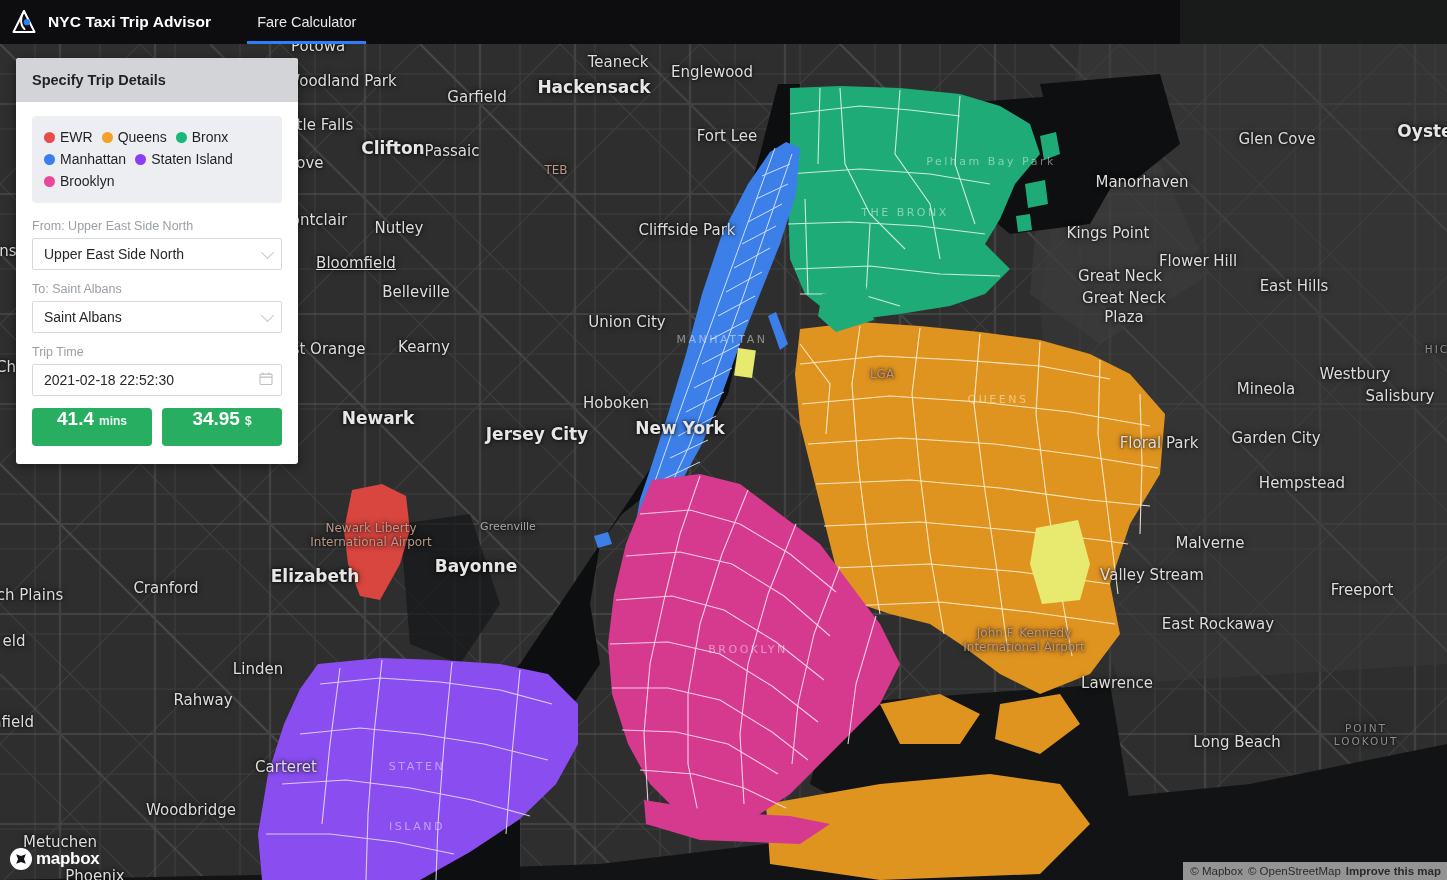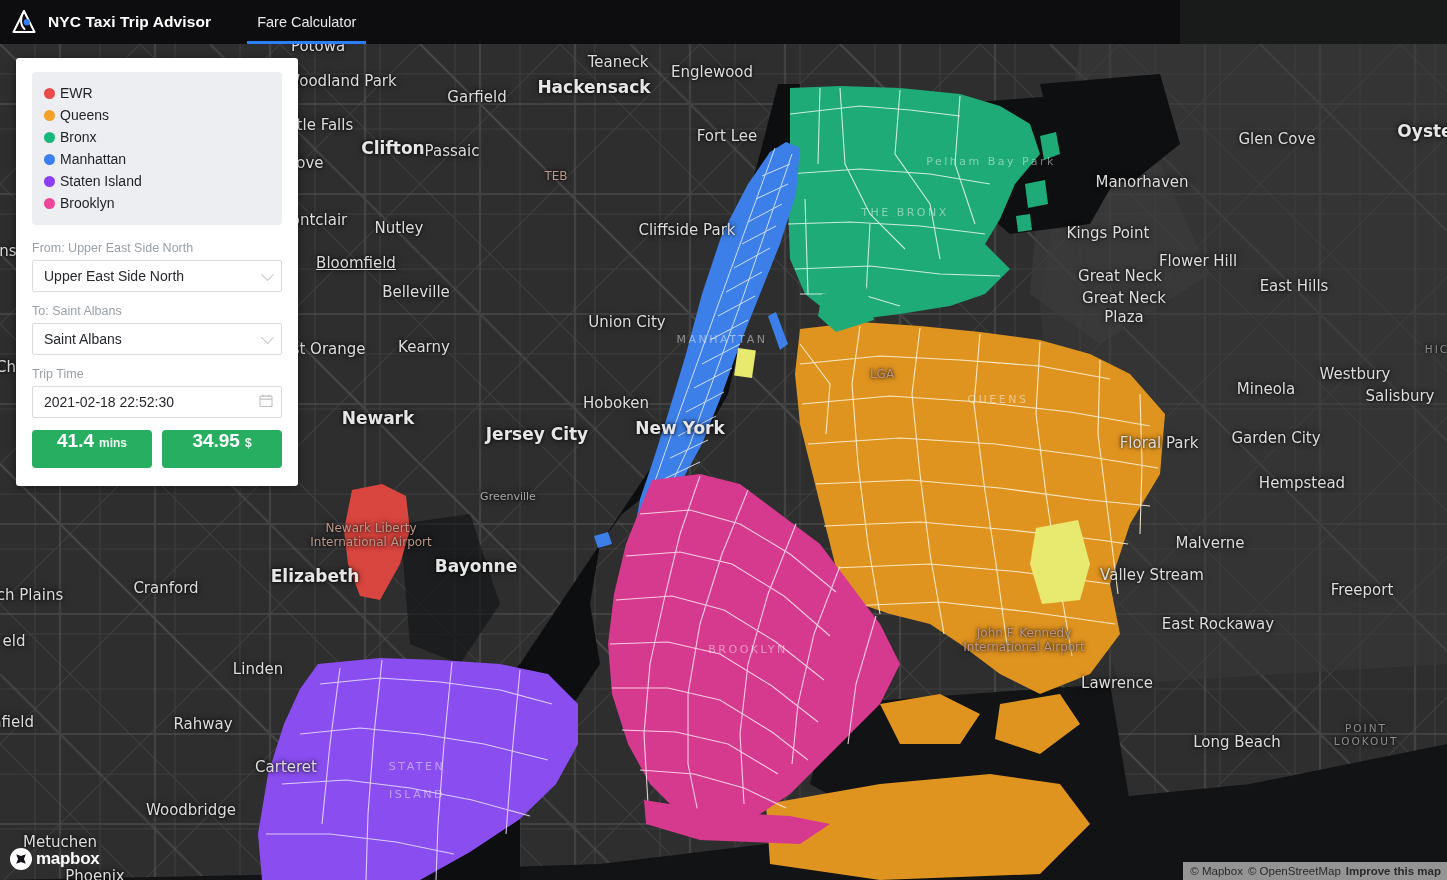--- a/index.html
+++ b/index.html
@@ -48,21 +48,21 @@
     color: #c9c9c9;
     font-family: "DejaVu Sans", sans-serif;
     font-size: 13px;
     white-space: nowrap;
     text-shadow: 0 0 3px rgba(0,0,0,.85), 0 0 6px rgba(0,0,0,.6);
     pointer-events: none;
     transform: translate(-50%, -50%);
   }
   .mlabel.big   { font-size: 17px; font-weight: bold; color: #e6e6e6; }
   .mlabel.med   { font-size: 15px; color: #dcdcdc; }
-  .mlabel.small { font-size: 11px; color: #a8a8a8; }
+  .mlabel.small { font-size: 11px; color: #a8a8a8; margin-top: 30px; }
   .mlabel.caps  { font-size: 10.5px; letter-spacing: 2px; color: #8e8e8e; }
   .mlabel.onfill{ color: rgba(255,255,255,.45); letter-spacing: 2.5px; font-size: 11px; text-shadow:none; }
   .mlabel.airport { color: #b9978a; font-size: 12px; text-align: center; }
 
   
   #panel {
     position: absolute; top: 58px; left: 16px;
     width: 282px;
     background: #ffffff;
     border-radius: 3px;
@@ -77,21 +77,21 @@
   }
   #panel-body { padding: 14px 16px 18px 16px; }
 
   #legend {
     background: #eceef1;
     border-radius: 4px;
     padding: 10px 12px 11px 12px;
     margin-bottom: 16px;
     line-height: 22px;
   }
-  .legend-row { display: flex; flex-wrap: wrap; flex-direction: column; }
+  .legend-row { display: flex; flex-wrap: wrap; }
   .legend-item {
     display: inline-flex; align-items: center;
     margin-right: 9px; font-size: 14px; color: #1f2126;
     white-space: nowrap;
   }
   .legend-dot {
     width: 11px; height: 11px; border-radius: 50%;
     margin-right: 5px; flex: none;
   }
 
@@ -350,21 +350,21 @@
       <div class="mlabel med" style="left: 727px; top: 92px;">Fort Lee</div>
       <div class="mlabel med" style="left: 1277px; top: 95px;">Glen Cove</div>
       <div class="mlabel big" style="left: 1425px; top: 87px;">Oyste</div>
       <div class="mlabel med" style="left: 1142px; top: 138px;">Manorhaven</div>
       <div class="mlabel med" style="left: 1108px; top: 189px;">Kings Point</div>
       <div class="mlabel med" style="left: 1198px; top: 217px;">Flower Hill</div>
       <div class="mlabel med" style="left: 1294px; top: 242px;">East Hills</div>
       <div class="mlabel med" style="left: 1120px; top: 232px;">Great Neck</div>
       <div class="mlabel med" style="left: 1124px; top: 254px;">Great Neck</div>
       <div class="mlabel med" style="left: 1124px; top: 273px;">Plaza</div>
-      <div class="mlabel airport" style="left: 556px; top: 132px;">TEB</div>
+      <div class="mlabel airport" style="left: 556px; top: 126px;">TEB</div>
       <div class="mlabel med" style="left: 687px; top: 186px;">Cliffside Park</div>
       <div class="mlabel med" style="left: 319px; top: 176px;">ontclair</div>
       <div class="mlabel med" style="left: 399px; top: 184px;">Nutley</div>
       <div class="mlabel med" style="left: 356px; top: 219px; text-decoration: underline;">Bloomfield</div>
       <div class="mlabel med" style="left: 416px; top: 248px;">Belleville</div>
       <div class="mlabel med" style="left: 8px; top: 207px;">ns</div>
       <div class="mlabel med" style="left: 627px; top: 278px;">Union City</div>
       <div class="mlabel med" style="left: 424px; top: 303px;">Kearny</div>
       <div class="mlabel med" style="left: 324px; top: 305px;">ast Orange</div>
       <div class="mlabel med" style="left: 616px; top: 359px;">Hoboken</div>
@@ -388,55 +388,56 @@
       <div class="mlabel med" style="left: 1152px; top: 531px;">Valley Stream</div>
       <div class="mlabel med" style="left: 1362px; top: 546px;">Freeport</div>
       <div class="mlabel med" style="left: 166px; top: 544px;">Cranford</div>
       <div class="mlabel med" style="left: 30px; top: 551px;">ch Plains</div>
       <div class="mlabel med" style="left: 1218px; top: 580px;">East Rockaway</div>
       <div class="mlabel med" style="left: 14px; top: 597px;">eld</div>
       <div class="mlabel med" style="left: 258px; top: 625px;">Linden</div>
       <div class="mlabel airport" style="left: 1024px; top: 589px;">John F. Kennedy</div>
       <div class="mlabel airport" style="left: 1024px; top: 603px;">International Airport</div>
       <div class="mlabel med" style="left: 1117px; top: 639px;">Lawrence</div>
-      <div class="mlabel med" style="left: 203px; top: 656px; margin-top: 24px;">Rahway</div>
+      <div class="mlabel med" style="left: 203px; top: 656px;">Rahway</div>
       <div class="mlabel med" style="left: 13px; top: 678px;">nfield</div>
       <div class="mlabel caps" style="left: 1366px; top: 684px;">POINT</div>
       <div class="mlabel caps" style="left: 1366px; top: 697px;">LOOKOUT</div>
       <div class="mlabel med" style="left: 1237px; top: 698px;">Long Beach</div>
       <div class="mlabel med" style="left: 286px; top: 723px;">Carteret</div>
       <div class="mlabel med" style="left: 191px; top: 766px;">Woodbridge</div>
       <div class="mlabel med" style="left: 60px; top: 798px;">Metuchen</div>
       <div class="mlabel med" style="left: 95px; top: 832px;">Phoenix</div>
       <div class="mlabel onfill" style="left: 905px; top: 168px;">THE BRONX</div>
       <div class="mlabel onfill" style="left: 991px; top: 117px;">Pelham Bay Park</div>
       <div class="mlabel onfill" style="left: 722px; top: 295px;">MANHATTAN</div>
       <div class="mlabel onfill" style="left: 998px; top: 355px;">QUEENS</div>
       <div class="mlabel airport" style="left: 882px; top: 330px;">LGA</div>
       <div class="mlabel onfill" style="left: 748px; top: 605px;">BROOKLYN</div>
       <div class="mlabel onfill" style="left: 417px; top: 722px;">STATEN</div>
-      <div class="mlabel onfill" style="left: 417px; top: 750px;">ISLAND</div>
+      <div class="mlabel onfill" style="left: 417px; top: 782px;">ISLAND</div>
     </div>
 
   <div id="mapbox-logo">
     <svg width="22" height="22" viewBox="0 0 22 22">
       <circle cx="11" cy="11" r="11" fill="#ffffff"></circle>
       <path d="M11 4.2 L13.1 8.9 L17.8 11 L13.1 13.1 L11 17.8 L8.9 13.1 L4.2 11 L8.9 8.9 Z" fill="#111318" transform="rotate(45 11 11)"></path>
     </svg>
     <span id="mapbox-wordmark">mapbox</span>
   </div>
 
   <div id="attrib">
     <span>© Mapbox</span>
     <span>© OpenStreetMap</span>
     <span id="attrib-improve">Improve this map</span>
   </div>
 </div>
 
 <div id="panel">
+  <div id="panel-header">Specify Trip Details</div>
   <div id="panel-body">
 
     <div id="legend">
       <div class="legend-row">
           <span class="legend-item">
             <span class="legend-dot" style="background: rgb(232, 76, 76);"></span>
             <span>EWR</span>
           </span>
           <span class="legend-item">
             <span class="legend-dot" style="background: rgb(242, 161, 41);"></span>

